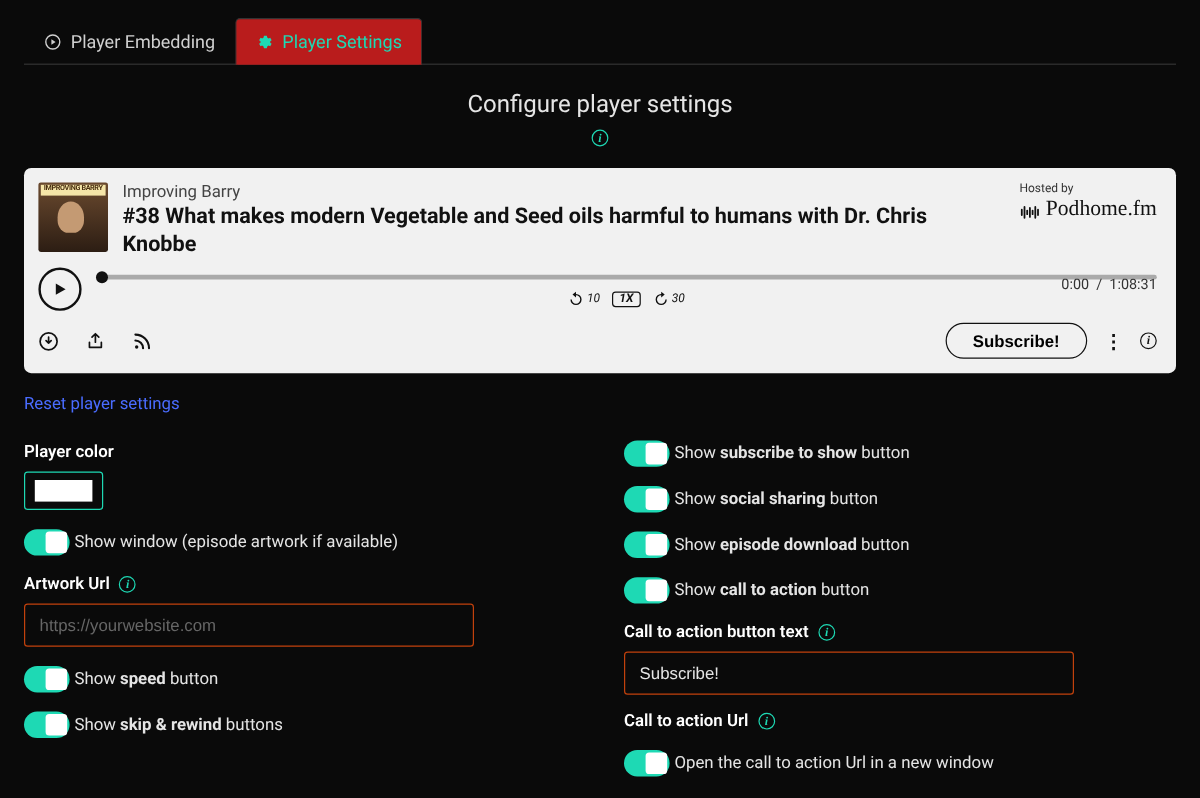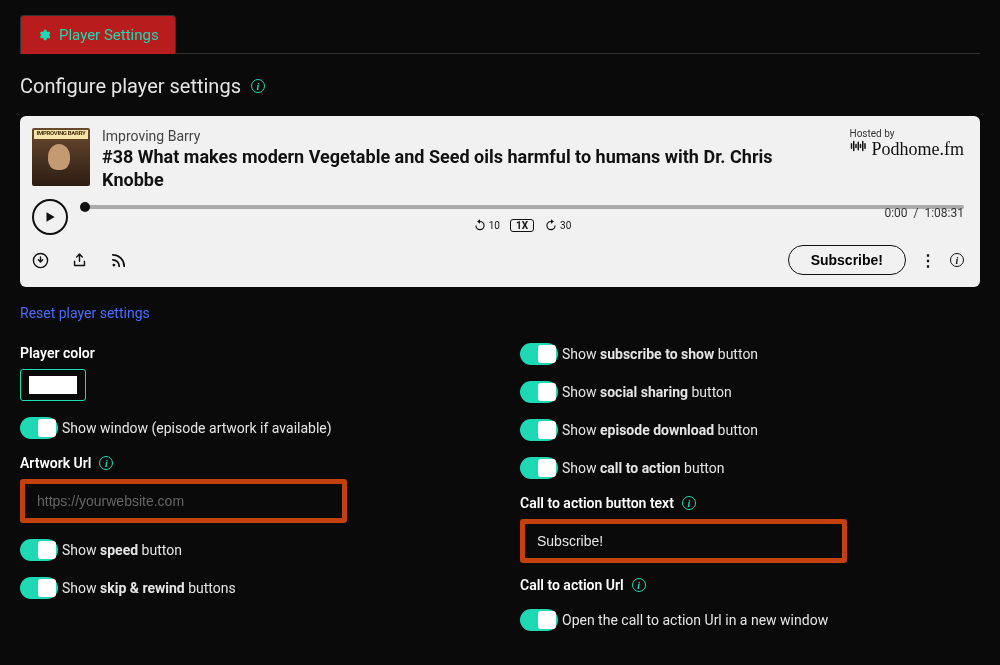--- a/index.html
+++ b/index.html
@@ -43,20 +43,21 @@
   .tab svg { width: 14px; height: 14px; fill: currentColor; }
 
   h2.section-title {
     font-weight: 400;
     font-size: 20px;
     color: #e5e5e5;
     margin: 20px 0 18px 0;
     display: flex;
     align-items: center;
     gap: 10px;
+    flex-direction: column;
   }
 
   
   .player-card {
     background: #f1f1f1;
     border-radius: 6px;
     padding: 12px 16px 12px 12px;
     color: #111;
   }
   .player-top { display: flex; gap: 12px; }
@@ -88,21 +89,21 @@
     color: #4a2f10;
     text-align: center;
     letter-spacing: -0.3px;
     z-index: 2;
   }
   .player-meta { flex: 1; }
   .showname { font-size: 14px; color: #444; }
   .eptitle { font-size: 18px; font-weight: 700; color: #111; margin-top: 2px; line-height: 1.25; }
   .hosted { text-align: left; font-size: 10px; color: #333; }
   .podhome {
-    display: flex; align-items: flex-start; gap: 4px;
+    display: flex; align-items: flex-end; gap: 4px;
     font-size: 18px; font-weight: 500; color: #111;
     font-family: Georgia, serif;
   }
   .podhome svg { width: 18px; height: 14px; }
 
   .player-controls-row {
     display: flex; align-items: center; gap: 12px;
     margin-top: 8px;
   }
   .play-button {
@@ -122,20 +123,21 @@
     height: 4px; background: #aaa; border-radius: 2px;
   }
   .scrubber-thumb {
     position: absolute; left: 0; top: 0;
     width: 10px; height: 10px; background: #111; border-radius: 50%;
   }
   .scrub-buttons {
     display: flex; gap: 10px; justify-content: center;
     margin-top: 6px;
     align-items: center;
+    font-style: italic;
   }
   .scrub-buttons .pbtn {
     font-size: 10px; color: #111; cursor: pointer;
     display: flex; align-items: center; gap: 2px;
   }
   .speed-chip {
     border: 1.5px solid #111; border-radius: 3px;
     padding: 0 5px; font-size: 10px; font-weight: 700;
     cursor: pointer;
   }
@@ -184,23 +186,23 @@
     flex-shrink: 0;
   }
   .toggle .knob {
     position: absolute; right: 2px; top: 2px;
     width: 18px; height: 18px; background: #fff; border-radius: 3px;
   }
   .toggle-row .lbl { color: #e5e5e5; }
   .toggle-row .lbl b { font-weight: 700; }
 
   .text-input {
-    width: 327px; max-width: 100%;
+    width: 375px; max-width: 100%;
     background: transparent;
-    border: 5px solid #c2410c;
+    border: 1px solid #c2410c;
     border-radius: 3px;
     padding: 9px 12px;
     color: #e5e5e5;
     font-size: 14px;
   }
   .text-input::placeholder { color: #666; }
 
   .info-icon {
     width: 14px; height: 14px;
     border: 1.5px solid #1ed9b4; border-radius: 50%;
@@ -210,20 +212,27 @@
     cursor: default;
   }
   .info-icon.dark { border-color: #111; color: #111; }
 
   .right-shift { margin-top: -4px; }
 </style>
 </head>
 <body>
 
 <div class="tabs">
+  <div class="tab">
+    <svg viewBox="0 0 24 24">
+        <circle cx="12" cy="12" r="10" fill="none" stroke="currentColor" stroke-width="2"></circle>
+        <path d="M10 8l6 4-6 4z"></path>
+      </svg>
+    <span>Player Embedding</span>
+  </div>
   <div class="tab active">
     <svg viewBox="0 0 24 24">
         <path d="M12 8a4 4 0 100 8 4 4 0 000-8zm9 4a7 7 0 00-.1-1l2-1.6-2-3.4-2.4.9a7 7 0 00-1.7-1L16 3h-4l-.8 2.9a7 7 0 00-1.7 1L7.1 6 5 9.4 7 11a7 7 0 000 2l-2 1.6 2 3.4 2.4-.9a7 7 0 001.7 1L12 21h4l.8-2.9a7 7 0 001.7-1l2.4.9 2-3.4-2-1.6c.1-.3.1-.7.1-1z" fill="currentColor"></path>
       </svg>
     <span>Player Settings</span>
   </div>
 </div>
 
 <h2 class="section-title">
   <span>Configure player settings</span>

